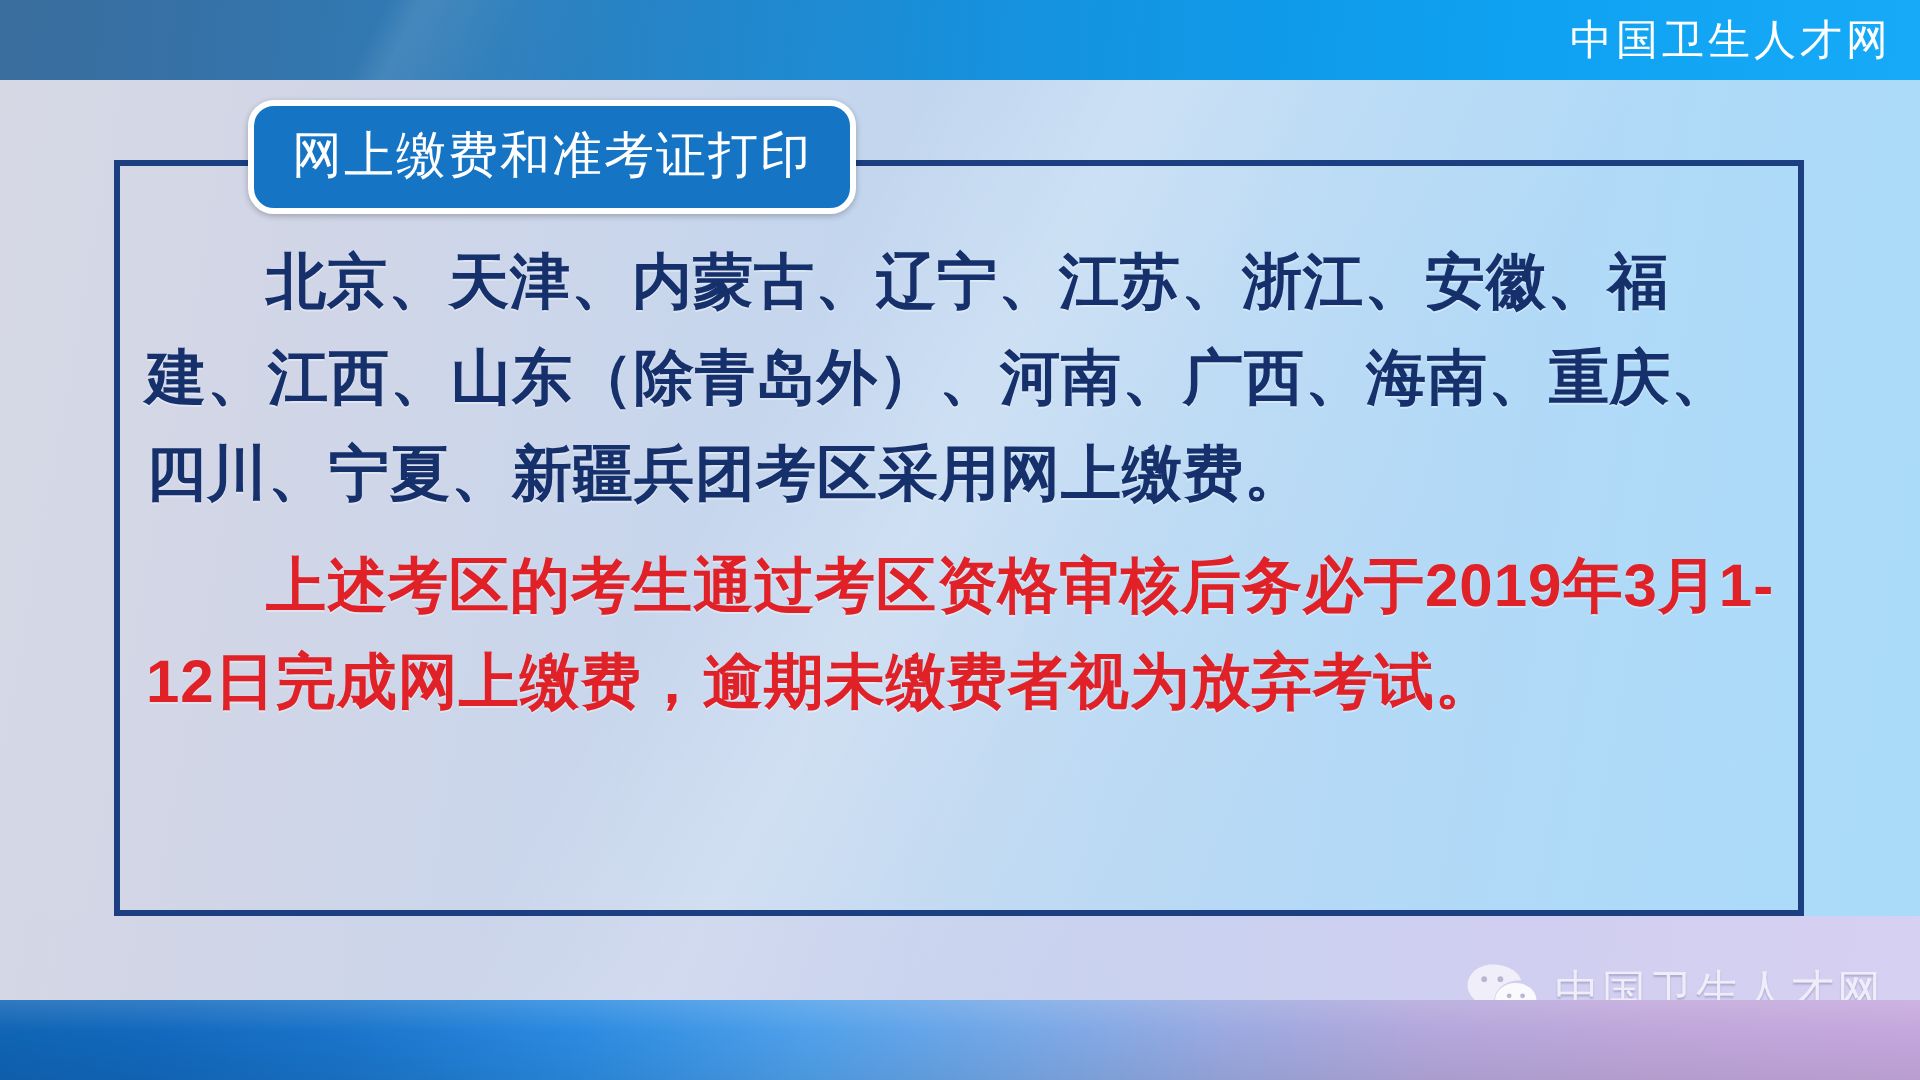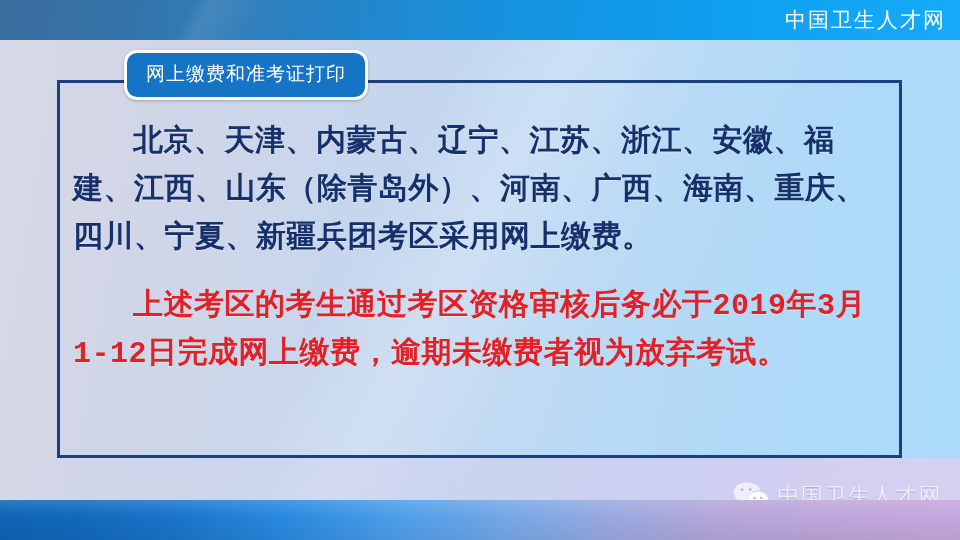--- a/index.html
+++ b/index.html
@@ -94,51 +94,51 @@
     position: absolute;
     left: 124px; top: 50px;
     padding: 8px 19px 10px 19px;
     background: #1574c4;
     border: 3px solid #ffffff;
     border-radius: 13px;
     box-shadow: 0 1px 3px rgba(0,0,0,0.25);
   }
   #section-tab-label {
     color: #ffffff;
-    font-size: 19px;
+    font-size: 25px;
     letter-spacing: 1px;
     white-space: nowrap;
     font-family: "DejaVu Sans", "Liberation Sans", sans-serif;
   }
 
   
   #body-copy {
     position: absolute;
     left: 73px; top: 118px;
     width: 816px;
-    font-family: Liberation Mono, monospace;
+    font-family: Liberation Sans, sans-serif;
     font-weight: bold;
     font-size: 30px;
     line-height: 48px;
     letter-spacing: 0.5px;
   }
   .para {
     margin: 0;
     text-indent: 60px;
     color: #16306b;
     text-shadow: 0 1px 0 rgba(255,255,255,0.35);
   }
   .para.red {
     color: #e02127;
   }
   .hl {
     color: #e02127;
   }
   #para-regions { margin-bottom: 2px; }
-  #para-deadline { margin-top: 20px; }
+  #para-deadline { margin-top: 8px; }
 
   
   #bottom-band {
     position: absolute;
     left: 0; top: 500px;
     width: 960px; height: 40px;
     background: linear-gradient(92deg,
         #0f64b4 0%,
         #1268bd 8%,
         #1a74ca 18%,

